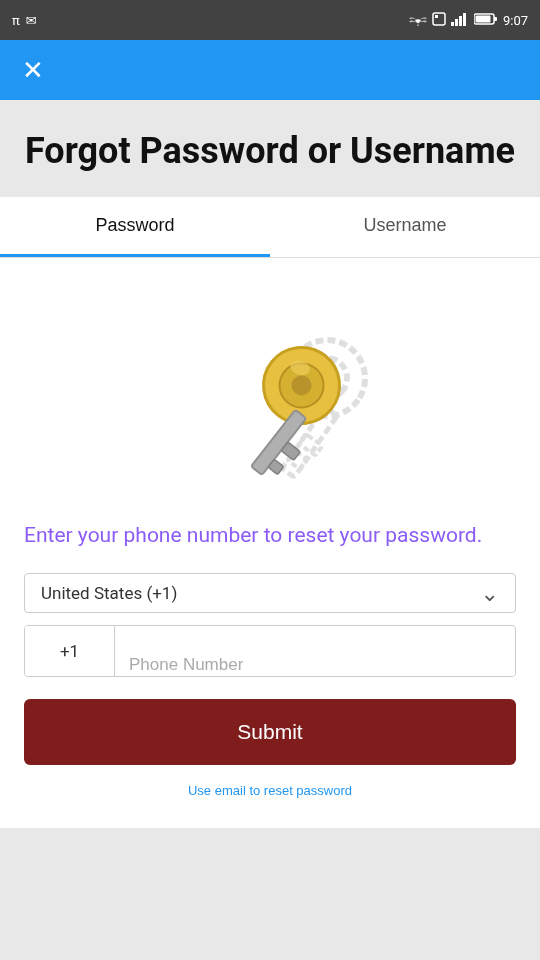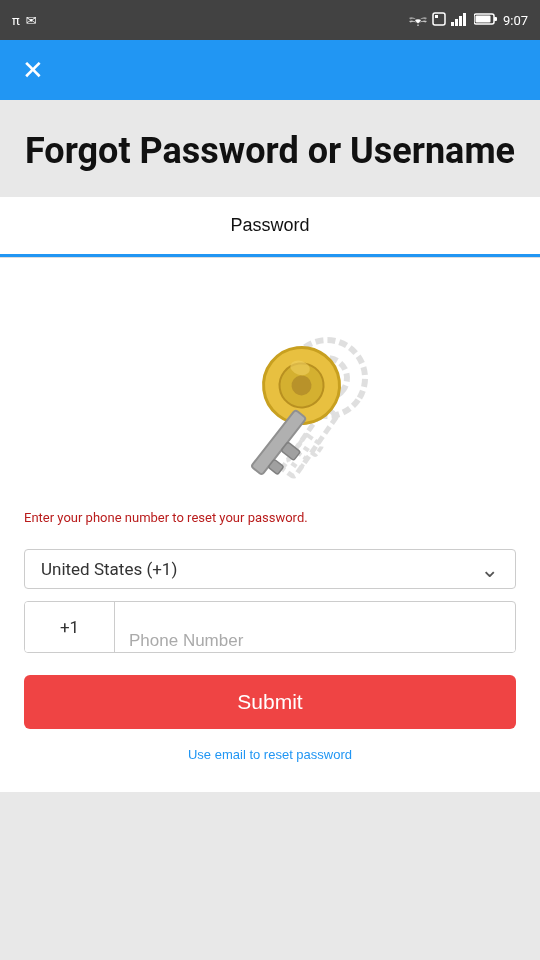--- a/index.html
+++ b/index.html
@@ -104,24 +104,25 @@
       display: flex;
       justify-content: center;
       padding: 30px 0 20px;
     }
     .key-svg {
       width: 200px;
       height: 200px;
     }
 
     .description {
-      font-size: 13px;
-      color: #b91c1c;
+      font-size: 21px;
+      color: #8b5cf6;
       margin-bottom: 22px;
       line-height: 1.5;
+      margin-top: 12px;
     }
 
     
     .country-select {
       width: 100%;
       height: 40px;
       border: 1.5px solid #ccc;
       border-radius: 4px;
       padding: 0 16px;
       font-size: 17px;
@@ -171,22 +172,22 @@
       background: #fff;
       margin-top: 28px;
     }
     .phone-input::placeholder {
       color: #aaa;
     }
 
     
     .submit-btn {
       width: 100%;
-      height: 54px;
-      background: #ef4444;
+      height: 66px;
+      background: #7f1d1d;
       border: none;
       border-radius: 6px;
       font-size: 21px;
       color: white;
       cursor: pointer;
       font-weight: 400;
       margin-bottom: 18px;
     }
 
     
@@ -255,20 +256,21 @@
 <div class="top-bar">
   <button class="close-btn">✕</button>
 </div>
 
 <div class="header">
   <h1 class="header-title">Forgot Password or Username</h1>
 </div>
 
 <div class="tabs">
   <button class="tab active">Password</button>
+  <button class="tab">Username</button>
 </div>
 
 <div class="main">
 
   
   <div class="illustration">
     <svg class="key-svg" viewBox="0 0 200 200" xmlns="http://www.w3.org/2000/svg">
 
       <g transform="translate(30, 20) rotate(35, 100, 100)" opacity="0.3">
         <circle cx="105" cy="60" r="38" fill="none" stroke="#999" stroke-width="6" stroke-dasharray="8,4"></circle>

